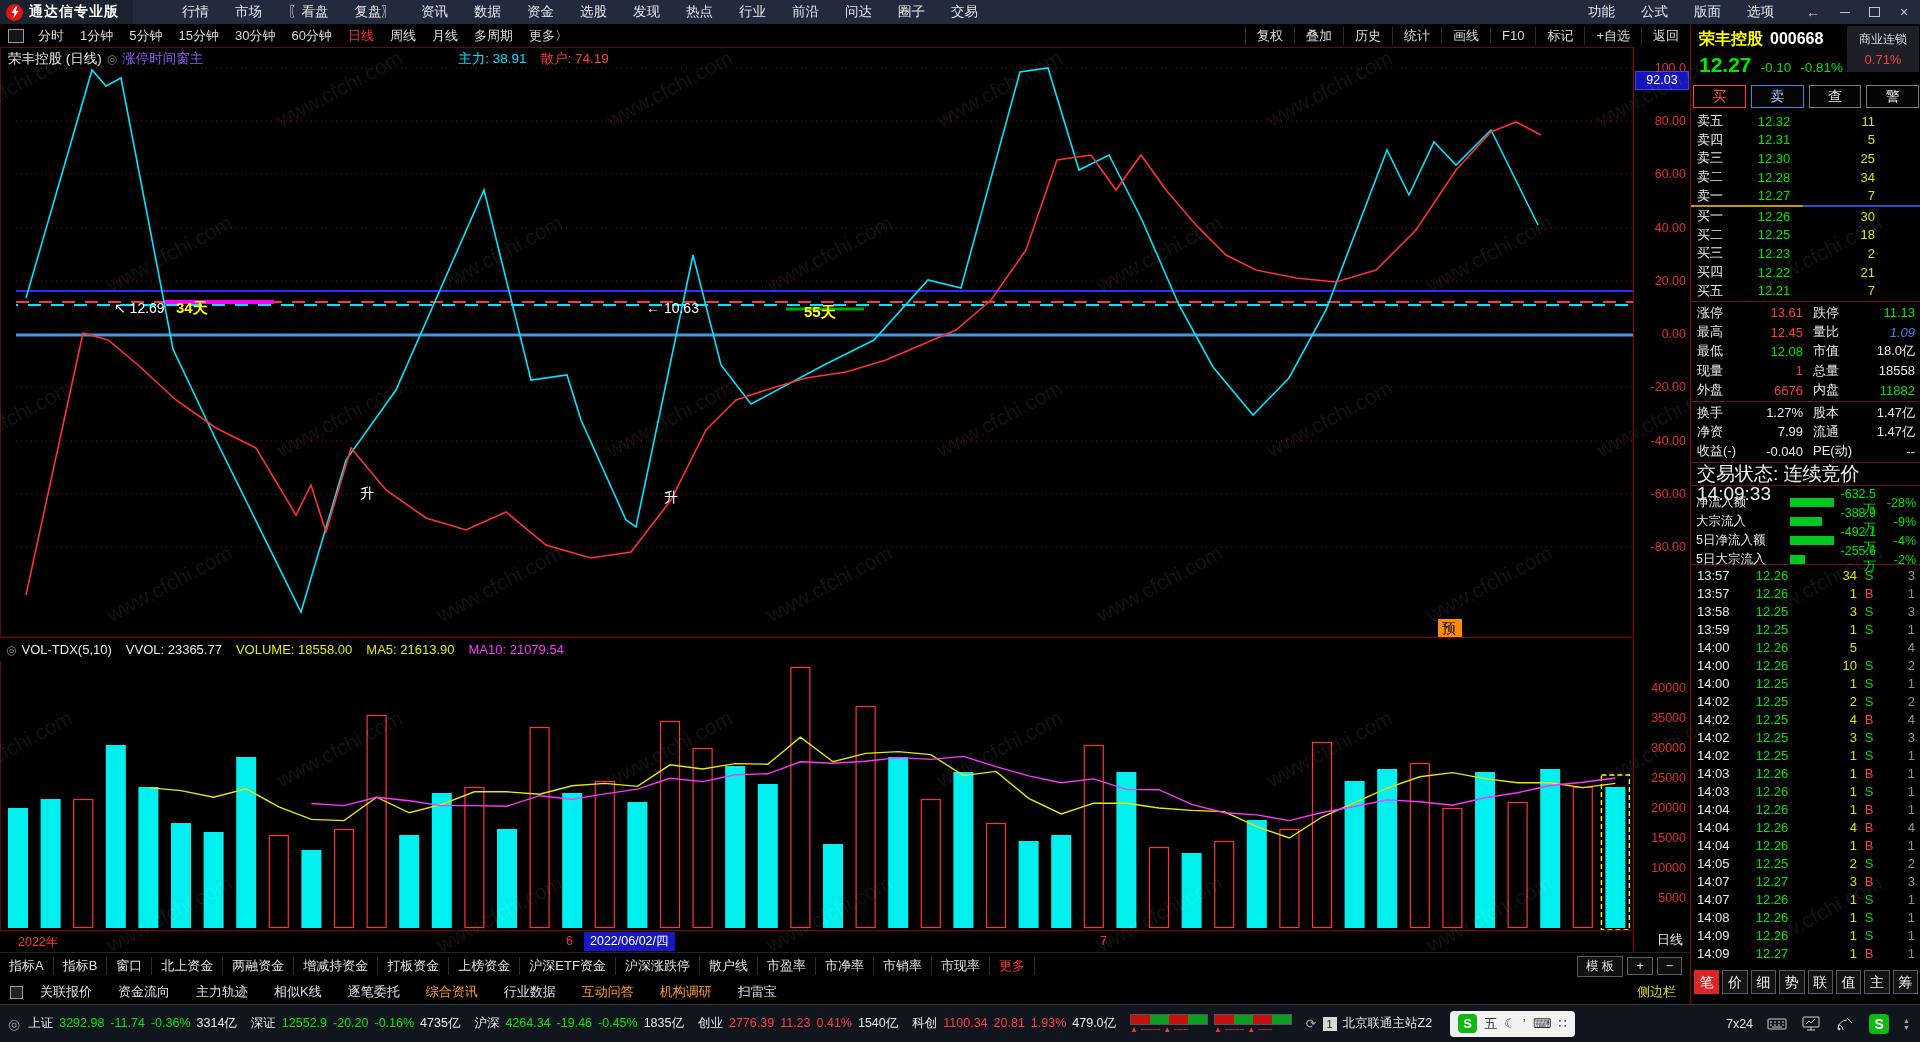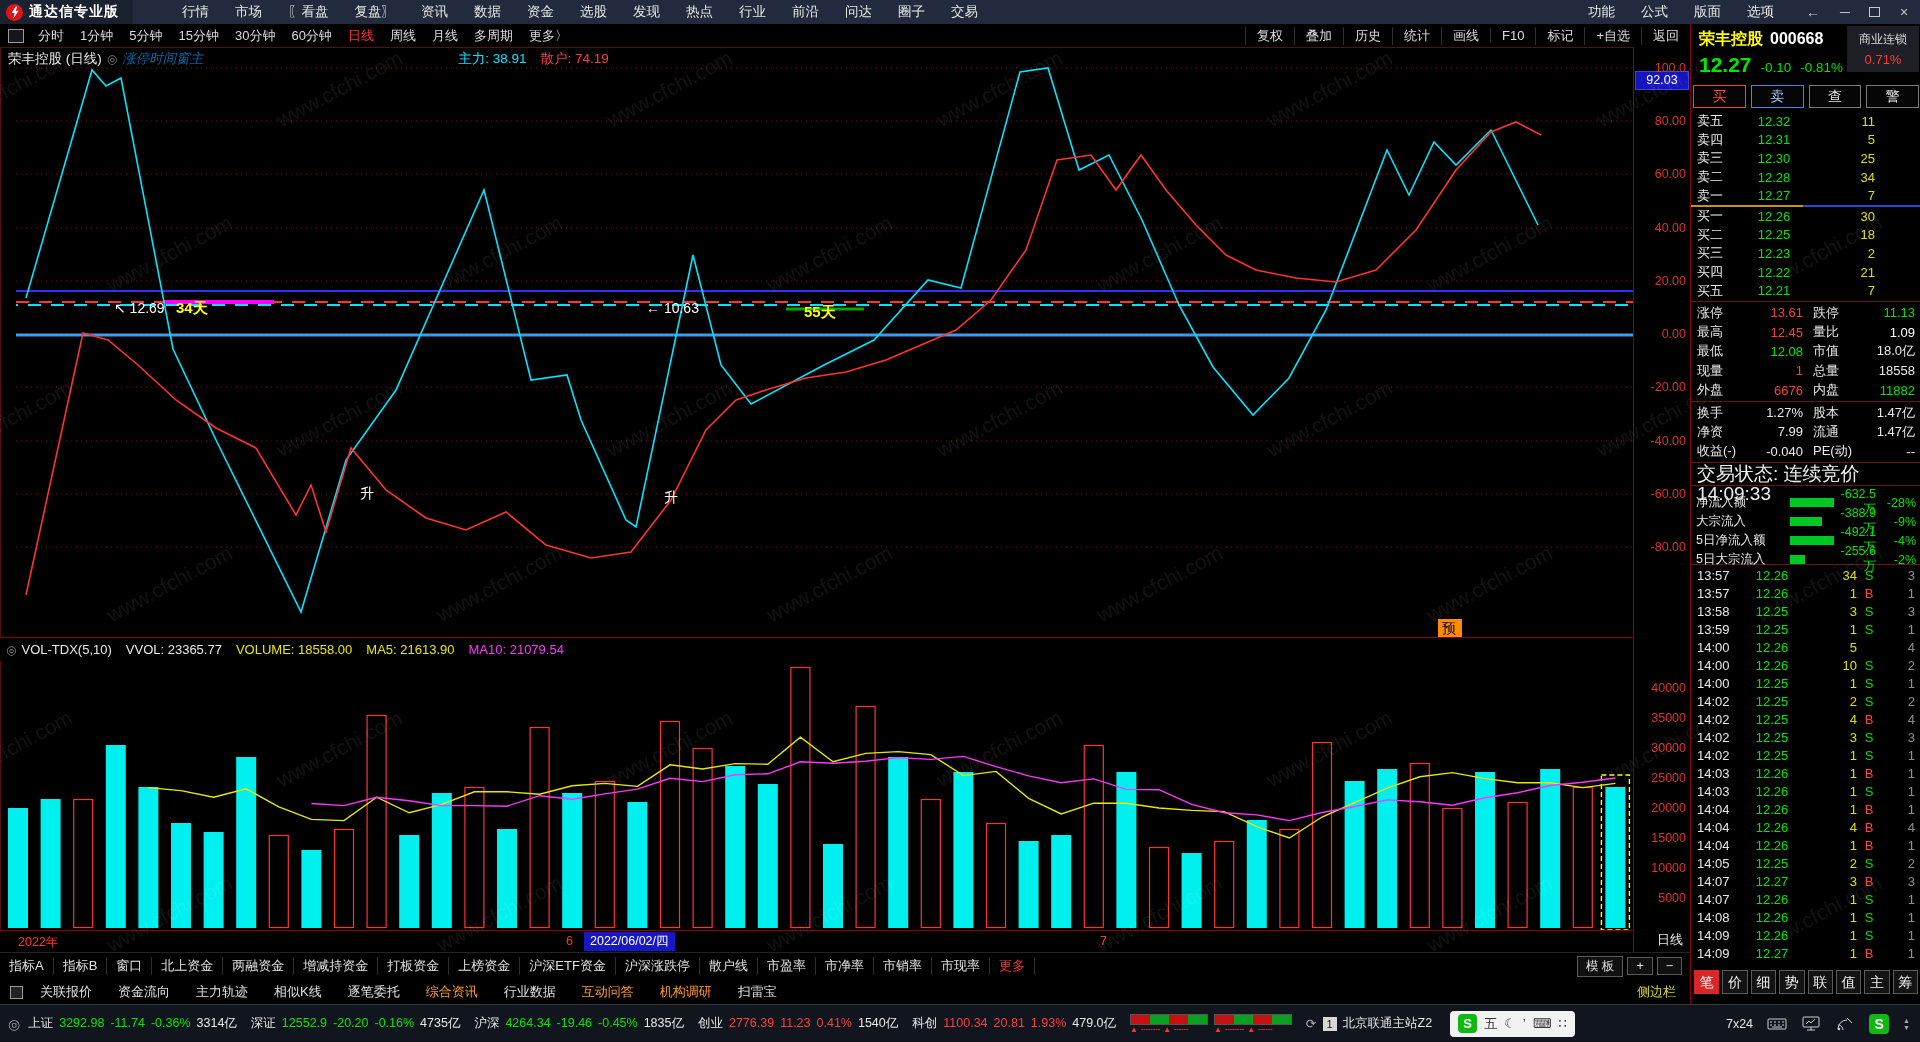--- a/index.html
+++ b/index.html
@@ -22,21 +22,21 @@
   .period{color:#dcdcdc;font-size:13px;margin:0 8px;white-space:nowrap;}
   .period.active{color:#ff3232;}
   .tools{display:flex;margin-left:auto;height:23px;align-items:center;}
   .tool{color:#dcdcdc;font-size:13px;padding:0 11px;border-left:1px solid #2d2d2d;white-space:nowrap;}
   
   .chart-topline{position:absolute;top:47px;left:0;width:1690px;height:1px;background:#5a0f0f;}
   .chart-leftline{position:absolute;top:47px;left:0;width:1px;height:883px;background:#5a0f0f;}
   .chart-header{position:absolute;top:50px;left:8px;height:18px;display:flex;align-items:center;font-size:13.5px;}
   .ch-title{color:#e8e8e8;}
   .ch-ind-icon{color:#8a8a8a;margin:0 5px;font-size:12px;}
-  .ch-ind{color:#0369a1;font-style:italic;}
+  .ch-ind{color:#8b5cf6;}
   .ch-zhuli{color:#00e5ff;margin-left:255px;}
   .ch-sanhu{color:#ff3c3c;margin-left:14px;}
   .price-svg-wrap{position:absolute;top:66px;left:0;width:1633px;height:574px;padding-left:16px;}
   
   .axis-strip{position:absolute;left:1633px;top:47px;width:57px;height:905px;border-left:1px solid #8b0000;background:#000;}
   .axis-label{position:absolute;right:5px;color:#e03030;font-size:12.5px;white-space:nowrap;}
   .axis-current{position:absolute;left:1px;top:24px;width:52px;height:17px;background:#1515c0;border:1px solid #4141d8;
                 color:#fff;font-size:12.5px;text-align:center;line-height:17px;}
   .axis-period{position:absolute;right:8px;top:884px;color:#e8e8e8;font-size:13px;}
   
@@ -491,21 +491,21 @@
         <div class="stat-row">
           <span class="stat-l">涨停</span>
           <span class="stat-v" style="color: rgb(255, 60, 60); text-align: right;">13.61</span>
           <span class="stat-l" style="padding-left: 10px;">跌停</span>
           <span class="stat-v" style="color: rgb(0, 230, 0);">11.13</span>
         </div>
         <div class="stat-row">
           <span class="stat-l">最高</span>
           <span class="stat-v" style="color: rgb(255, 60, 60);">12.45</span>
           <span class="stat-l" style="padding-left: 10px;">量比</span>
-          <span class="stat-v" style="color: #ffffff;">1.09</span>
+          <span class="stat-v" style="color: #3b82f6; font-style: italic;">1.09</span>
         </div>
         <div class="stat-row">
           <span class="stat-l">最低</span>
           <span class="stat-v" style="color: rgb(0, 230, 0);">12.08</span>
           <span class="stat-l" style="padding-left: 10px;">市值</span>
           <span class="stat-v" style="color: rgb(232, 232, 232);">18.0亿</span>
         </div>
         <div class="stat-row">
           <span class="stat-l">现量</span>
           <span class="stat-v" style="color: rgb(255, 60, 60);">1</span>

